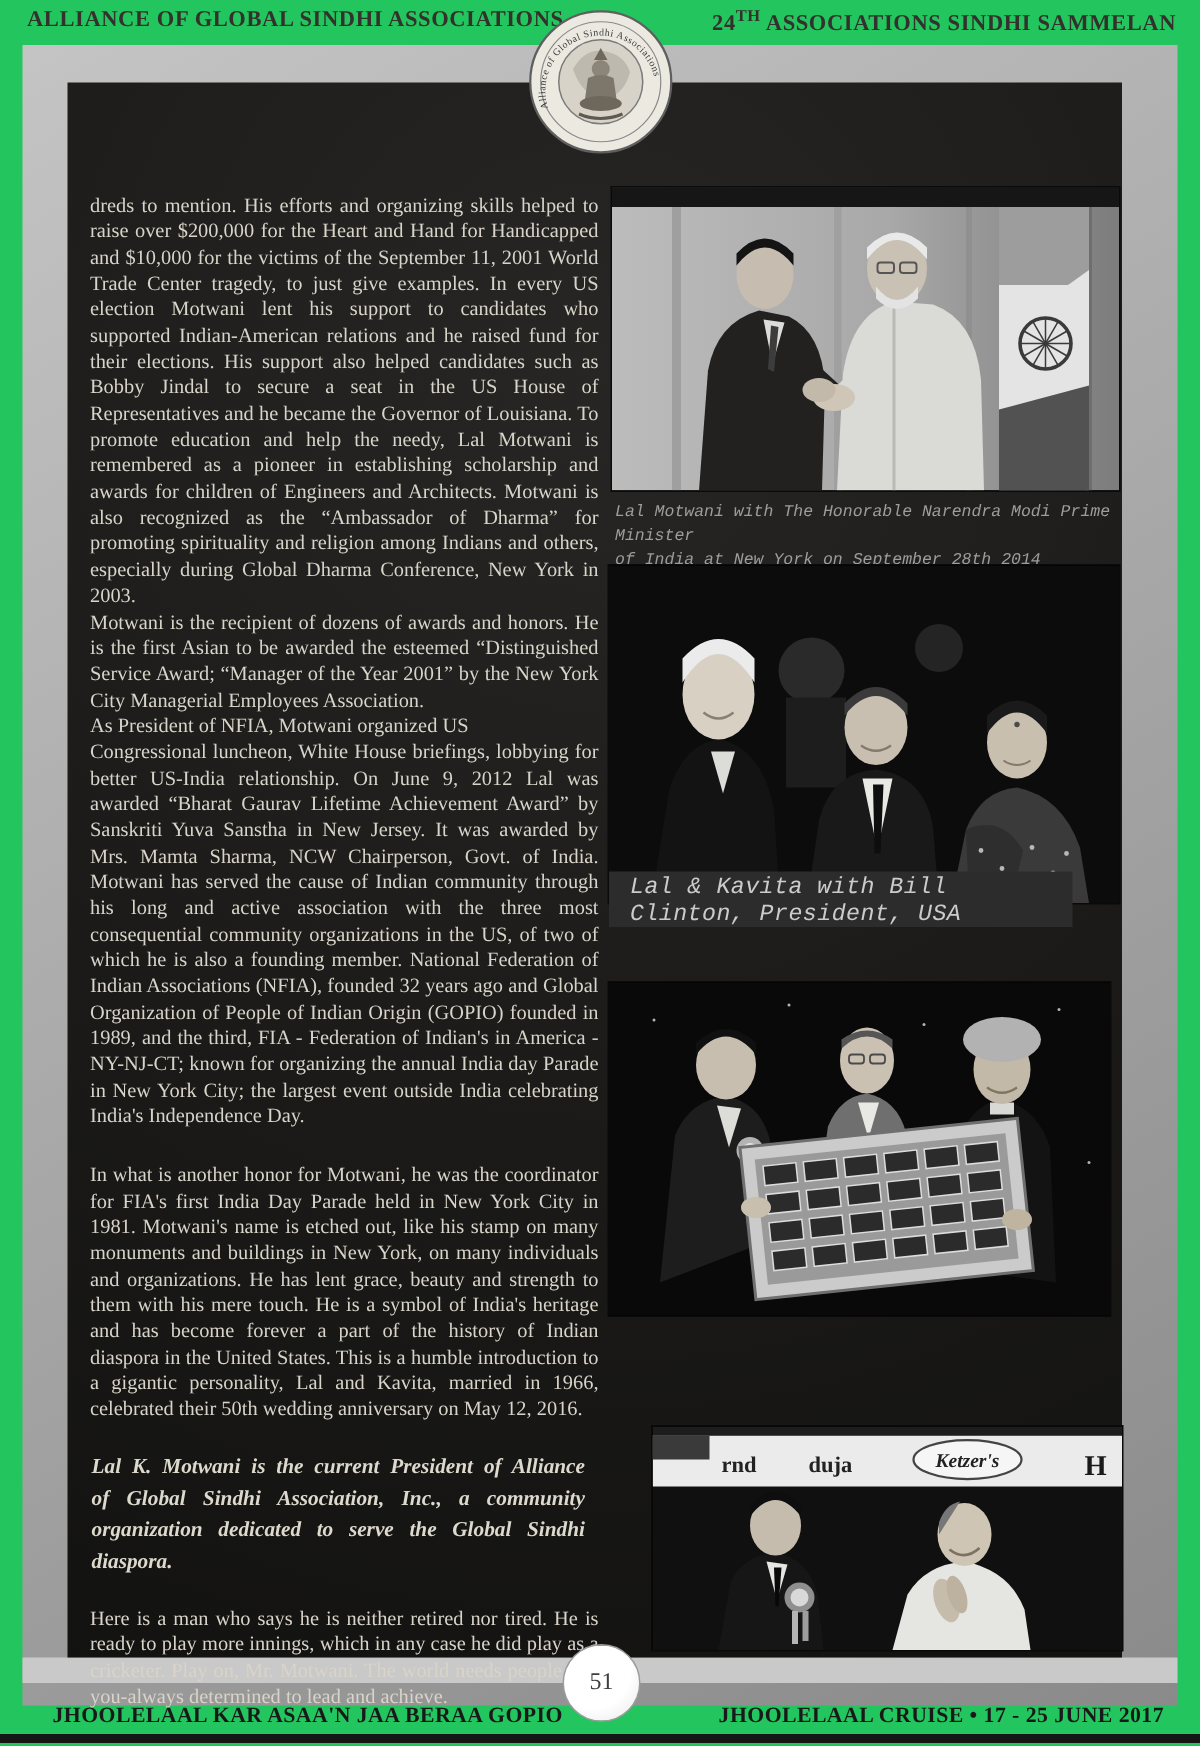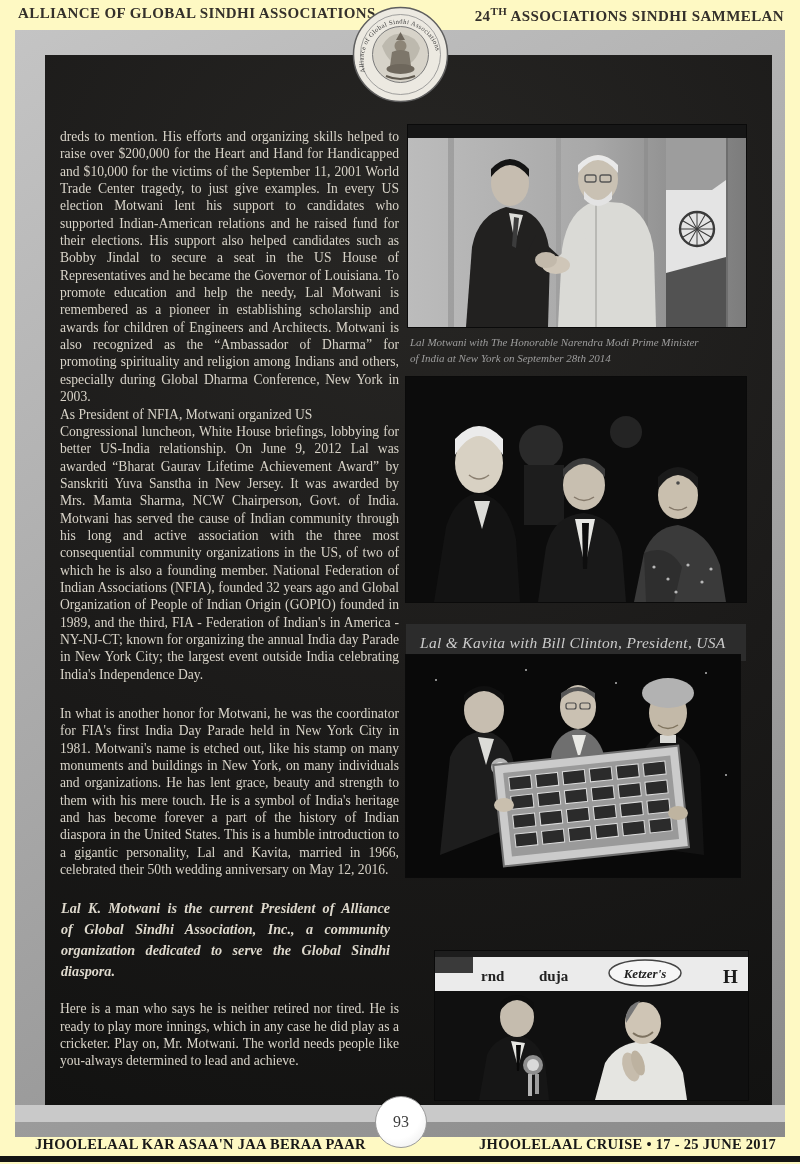--- a/index.html
+++ b/index.html
@@ -1,29 +1,29 @@
 <!DOCTYPE html>
 <html><head>
 <meta charset="utf-8">
 <style>
   html,body{margin:0;padding:0;background:#d8d8d8;}
-  .page{position:relative;width:800px;height:1164px;background:#fef9c3;overflow:hidden;
+  .page{position:relative;width:800px;height:1164px;background:#22c55e;overflow:hidden;
         font-family:"Liberation Serif",serif;}
 
   
   .hdr{position:absolute;top:5px;left:18px;right:16px;display:flex;justify-content:space-between;
        font-size:15px;font-weight:600;letter-spacing:.4px;color:#34302b;}
   .hdr sup{font-size:11px;}
 
   
   .frame{position:absolute;left:15px;top:30px;width:770px;height:1107px;
          background:linear-gradient(150deg,#c4c4c4 0%,#aaaaaa 45%,#8a8a8a 100%);}
   .frame-band{position:absolute;left:0;top:1075px;width:100%;height:17px;background:#c9c9c9;}
   .content{position:absolute;left:45px;top:55px;width:703px;height:1050px;
-           background:radial-gradient(130% 90% at 50% 18%,#272624 0%,#1b1a19 55%,#121211 100%);padding-left:24px;}
+           background:radial-gradient(130% 90% at 50% 18%,#272624 0%,#1b1a19 55%,#121211 100%);}
 
   
   .logo{position:absolute;left:352px;top:6px;width:97px;height:97px;z-index:6;}
 
   
   .col-left{position:absolute;left:15px;top:73px;width:339px;color:#d9d4c9;
             font-size:13.6px;line-height:17.35px;text-align:justify;}
   .para{margin:0;white-space:pre-line;}
   .para.gap{margin-top:22px;}
   .pullquote{margin:20px 0 0 1px;width:329px;font-weight:700;font-style:italic;
@@ -31,23 +31,23 @@
   .closing{margin-top:18px;}
 
   
   .photo{position:absolute;background:#000;overflow:hidden;box-shadow:0 0 0 1px #0a0a0a;}
   .photo svg{display:block;}
   #photo1{left:363px;top:70px;width:338px;height:202px;}
   #photo2{left:361px;top:322px;width:340px;height:225px;}
   #photo3{left:361px;top:600px;width:334px;height:222px;}
   #photo4{left:390px;top:896px;width:313px;height:149px;}
 
-  .cap{position:absolute;font-family:Liberation Serif, serif;font-style:italic;white-space:pre-line;}
+  .cap{position:absolute;font-family:Liberation Mono, monospace;font-style:italic;white-space:pre-line;}
   #cap1{left:365px;top:279px;width:332px;font-size:11px;line-height:16px;color:#9d9d9d;}
-  #cap2{left:361px;top:569px;width:340px;height:37px;background:#2c2c2c;display:flex;align-items:center;
+  #cap2{left:361px;top:526px;width:309px;height:37px;background:#2c2c2c;display:flex;align-items:center;
         padding-left:14px;box-sizing:border-box;font-size:15.5px;color:#cbcbcb;letter-spacing:.3px;}
   #cap3{left:364px;top:827px;width:330px;font-size:11.5px;line-height:19px;color:#a8a8a8;}
 
   
   .pagenum{position:absolute;left:375px;top:1096px;width:50px;height:50px;border-radius:50%;
            background:radial-gradient(circle at 40% 35%,#ffffff 55%,#e7e7e7 100%);
            border:1px solid #9b9b9b;display:flex;align-items:center;justify-content:center;
            font-size:16px;color:#3e3e3e;z-index:7;}
   .footer{position:absolute;left:35px;right:24px;top:1136px;display:flex;justify-content:space-between;
           font-size:14.5px;font-weight:600;letter-spacing:.3px;color:#191919;}
@@ -64,20 +64,21 @@
   </div>
 
   <div class="frame">
     <div class="frame-band"></div>
   </div>
 
   <div class="content">
 
     <div class="col-left">
       <p class="para">dreds to mention. His efforts and organizing skills helped to raise over $200,000 for the Heart and Hand for Handicapped and $10,000 for the victims of the September 11, 2001 World Trade Center tragedy, to just give examples. In every US election Motwani lent his support to candidates who supported Indian-American relations and he raised fund for their elections. His support also helped candidates such as Bobby Jindal to secure a seat in the US House of Representatives and he became the Governor of Louisiana. To promote education and help the needy, Lal Motwani is remembered as a pioneer in establishing scholarship and awards for children of Engineers and Architects.  Motwani is also recognized as the “Ambassador of Dharma” for promoting spirituality and religion among Indians and others, especially during Global Dharma Conference, New York in 2003.</p>
+      <p class="para">Motwani is the recipient of dozens of awards and honors. He is the first Asian to be awarded the esteemed “Distinguished Service Award; “Manager of the Year 2001” by the New York City Managerial Employees Association.</p>
       <p class="para">As President of NFIA, Motwani organized US
 Congressional luncheon, White House briefings, lobbying for better US-India relationship. On June 9, 2012 Lal was awarded “Bharat Gaurav Lifetime Achievement Award” by Sanskriti Yuva Sanstha in New Jersey. It was awarded by Mrs. Mamta Sharma, NCW Chairperson, Govt. of India. Motwani has served the cause of Indian community through his long and active association with the three most consequential community organizations in the US, of two of which he is also a founding member.  National Federation of Indian Associations (NFIA), founded 32 years ago and Global Organization of People of Indian Origin (GOPIO) founded in 1989, and the third, FIA - Federation of Indian's in America - NY-NJ-CT; known for organizing the annual India day Parade in New York City; the largest event outside India celebrating  India's  Independence Day.</p>
       <p class="para gap">In what is another honor for Motwani, he was the coordinator for FIA's first India Day Parade held in New York City in 1981. Motwani's name is etched out, like his stamp on many monuments and buildings in New York, on many individuals and organizations. He has lent grace, beauty and strength to them with his mere touch. He is a symbol of India's heritage and has become forever a part of the history of Indian diaspora in the United States. This is a humble introduction to a gigantic personality, Lal and Kavita, married in 1966, celebrated their 50th wedding anniversary on May 12, 2016.</p>
       <p class="pullquote">Lal K. Motwani is the current President of  Alliance of Global Sindhi Association, Inc.,  a community organization dedicated to serve  the Global Sindhi diaspora.</p>
       <p class="para closing">Here is a man who says he is neither retired nor tired. He is ready to play more innings, which in any case he did play as a cricketer. Play on, Mr. Motwani. The world needs people like you-always determined to lead and achieve.</p>
     </div>
 
     <div class="photo" id="photo1">
       <svg width="338" height="202" viewBox="0 0 338 202">
         <defs>
@@ -304,21 +305,21 @@
       </g>
       <defs>
         <path id="ringArc" d="M 14 68 A 37 37 0 1 1 83 68"></path>
       </defs>
       <text font-family="Liberation Serif, serif" font-size="6.6" fill="#3a3a3a" letter-spacing=".4">
         <textPath href="#ringArc" startOffset="2">Alliance of Global Sindhi Associations</textPath>
       </text>
     </svg>
   </div>
 
-  <div class="pagenum">93</div>
+  <div class="pagenum">51</div>
 
   <div class="footer">
-    <span>JHOOLELAAL KAR ASAA'N JAA BERAA PAAR</span>
+    <span>JHOOLELAAL KAR ASAA'N JAA BERAA GOPIO</span>
     <span>JHOOLELAAL CRUISE • 17 - 25 JUNE 2017</span>
   </div>
   <div class="bottom-rule"></div>
 
 </div>
 
 </body></html>

